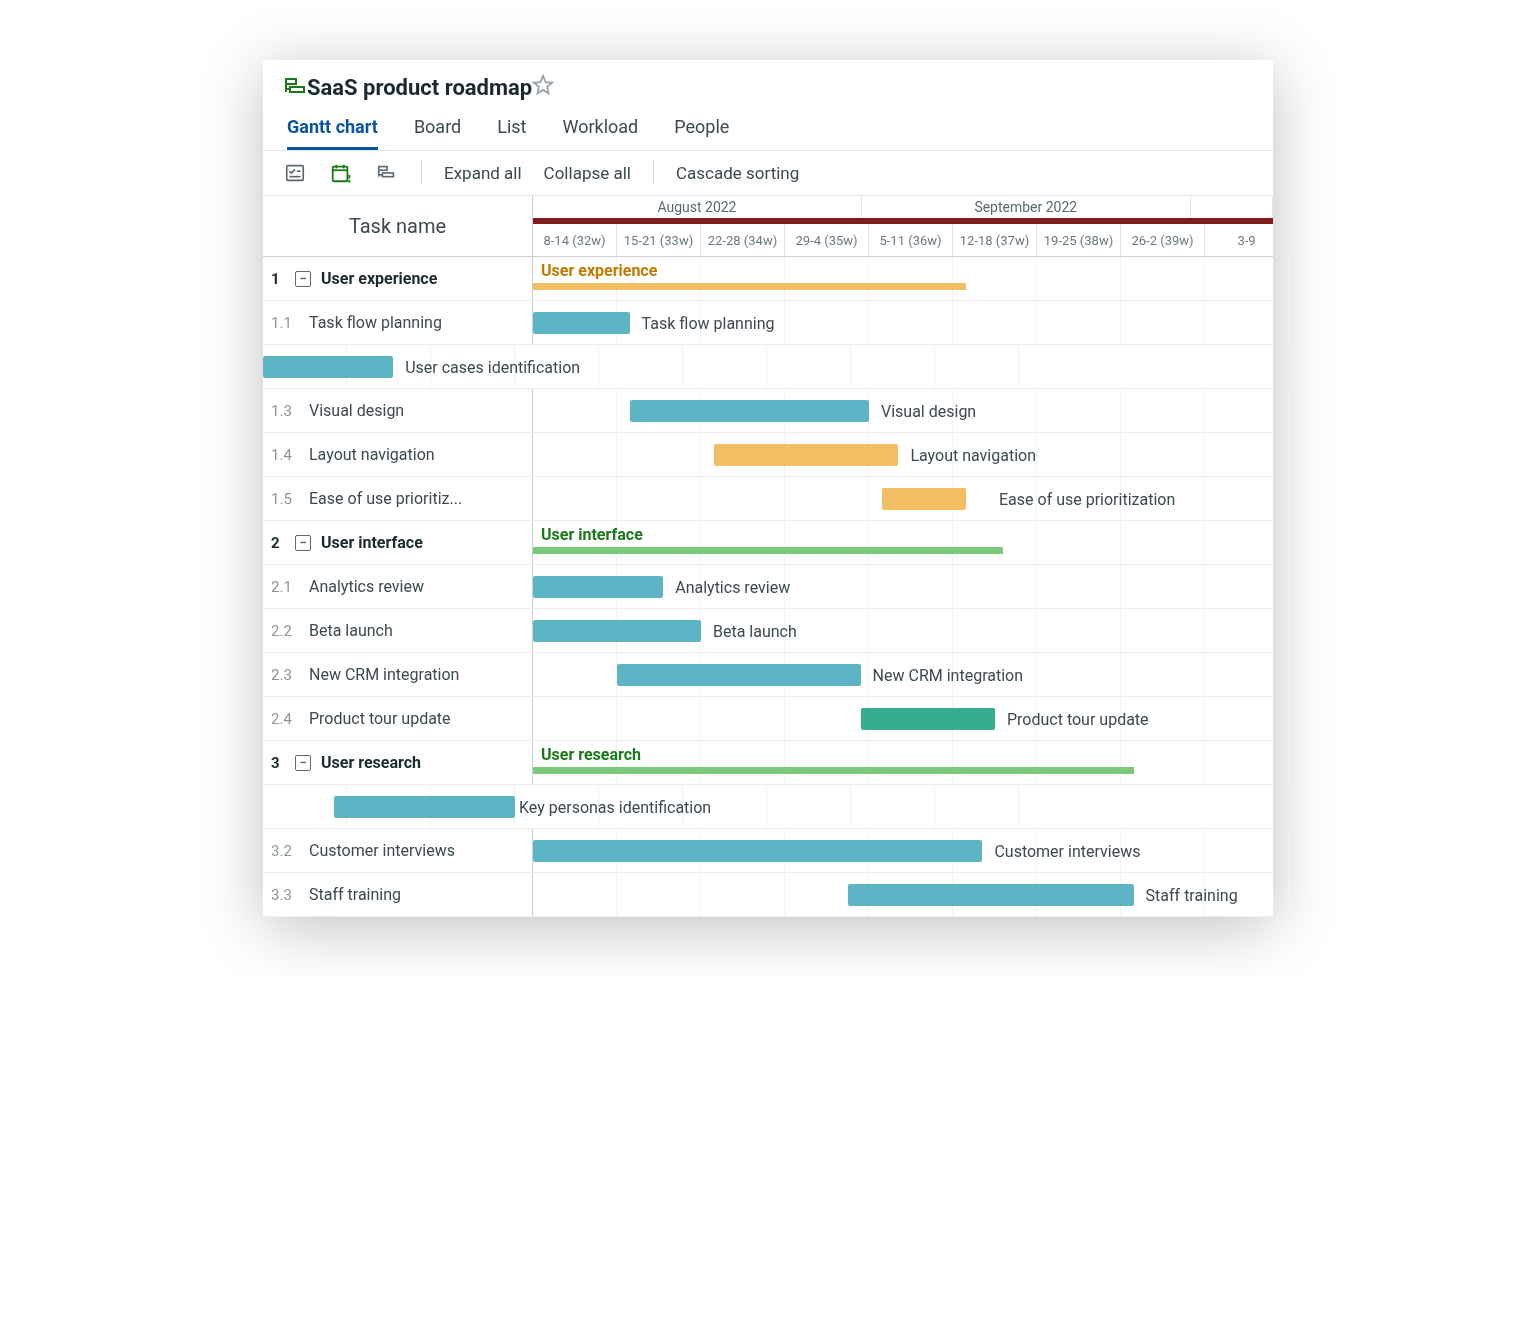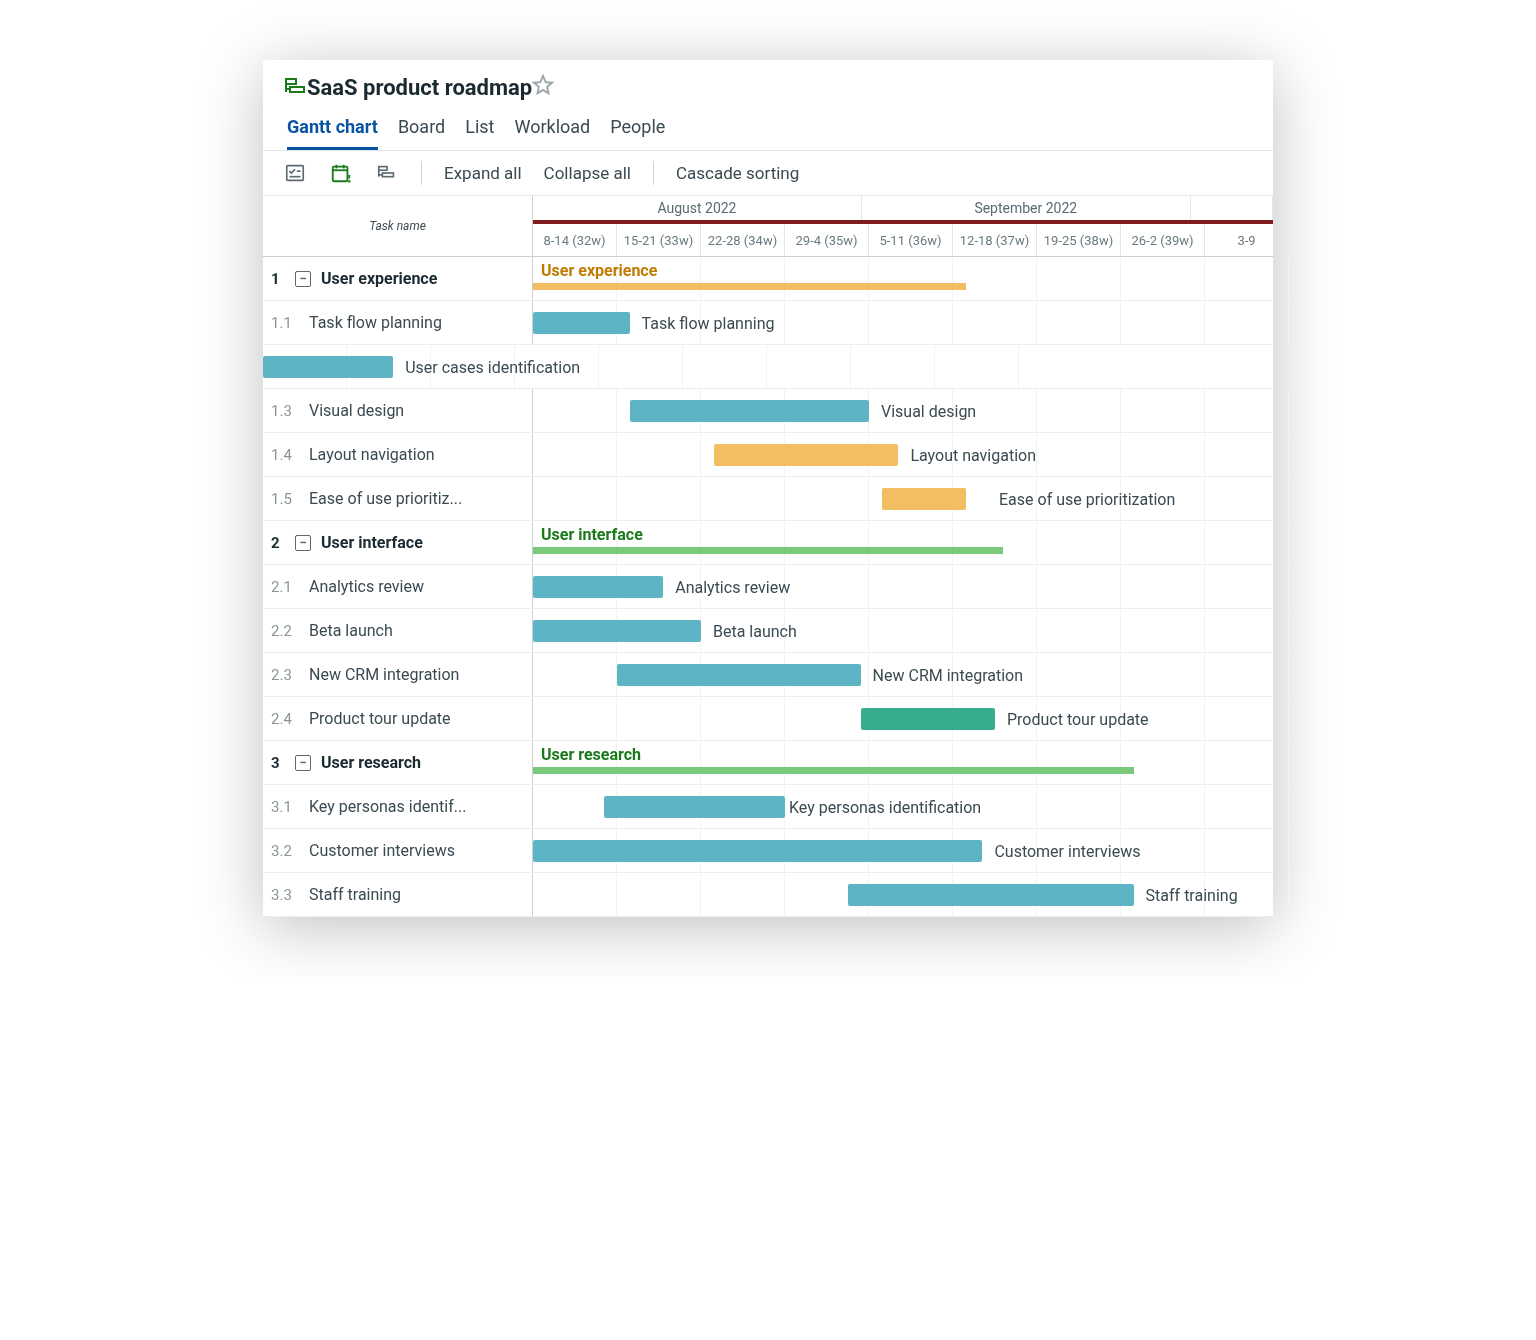--- a/index.html
+++ b/index.html
@@ -27,21 +27,21 @@
   }
   .project-icon svg { display:block; }
   .project-title {
     font-size: 22px;
     font-weight: 700;
     color: #1a2a30;
   }
   .star-icon { color: #8a959a; }
   .tabs {
     display: flex;
-    gap: 20px;
+    gap: 36px;
     padding: 0 4px;
   }
   .tab {
     padding: 6px 0 10px 0;
     font-size: 18px;
     color: #3b4a51;
     cursor: pointer;
     border-bottom: 3px solid transparent;
   }
   .tab.active {
@@ -76,28 +76,27 @@
   .right-col {
     flex: 1;
     overflow: hidden;
     position: relative;
   }
   .taskname-header {
     height: 60px;
     display: flex;
     align-items: center;
     justify-content: center;
-    font-size: 12px;
+    font-size: 20px;
     color: #3b4a51;
-    font-style: italic;
   }
   .months-row {
     display: flex;
     height: 28px;
-    border-bottom: 4px solid #7f1d1d;
+    border-bottom: 6px solid #7f1d1d;
   }
   .month-cell {
     border-right: 1px solid #e1e6e8;
     font-size: 14px;
     color: #5a6a70;
     display:flex; align-items:center; justify-content:center;
   }
   .weeks-row {
     display: flex;
     height: 32px;
@@ -515,24 +514,20 @@
             <div class="gl"></div>
             <div class="gl"></div>
             <div class="gl"></div>
             <div class="gl"></div>
           </div>
           <span class="group-label" style="left:8px;color:#1a7a1a">User research</span>
           <div class="group-bar" style="left:0px;width:600.6px;background:#7bc97b"></div>
         </div>
       </div>
       <div class="row">
-        <div class="left">
-          <span class="row-num">3.1</span>
-          <span class="task-name">Key personas identif...</span>
-        </div>
         <div class="right">
           <div class="gridlines">
             <div class="gl"></div>
             <div class="gl"></div>
             <div class="gl"></div>
             <div class="gl"></div>
             <div class="gl"></div>
             <div class="gl"></div>
             <div class="gl"></div>
             <div class="gl"></div>

